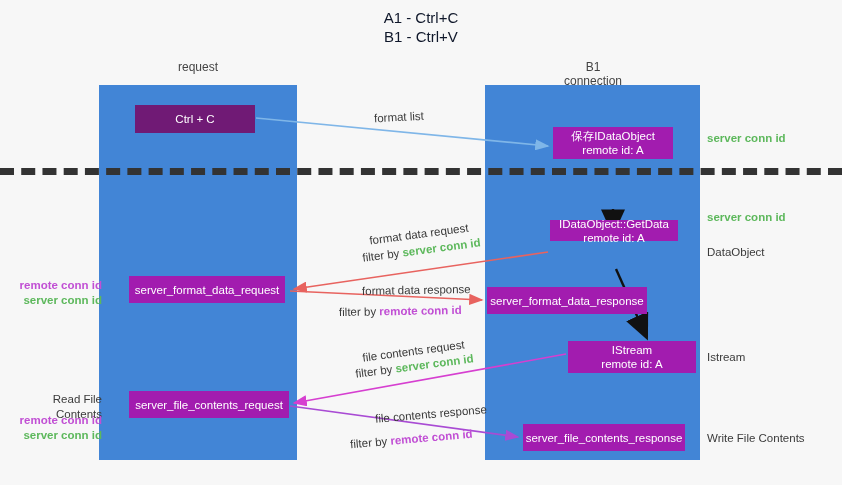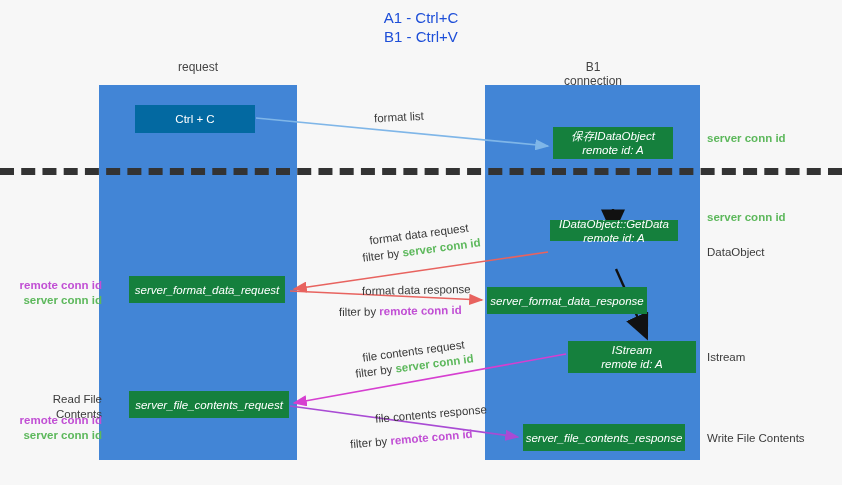--- a/index.html
+++ b/index.html
@@ -13,21 +13,21 @@
 
   
   .layer{position:absolute;left:0;top:0;width:842px;height:485px;}
   #svg-layer{z-index:2;pointer-events:none;}
   #box-layer{z-index:3;}
   #text-layer{z-index:4;}
 
   
   .title{
     position:absolute;top:8px;left:0;width:842px;
-    text-align:center;color:#1d4ed8;font-size:15px;line-height:19px;
+    text-align:center;color:#0f172a;font-size:15px;line-height:19px;
   }
 
   
   .col-head{
     position:absolute;text-align:center;color:#444;
     font-size:12px;line-height:14px;width:160px;
   }
 
   
   .lane{position:absolute;background:#4285d6;z-index:1;}
@@ -39,22 +39,22 @@
     position:absolute;left:0;top:168px;width:842px;height:0;
     border-top:7px dashed #333;z-index:5;
   }
 
   
   .node{
     position:absolute;box-sizing:border-box;
     display:flex;flex-direction:column;align-items:center;justify-content:center;
     color:#ffffff;font-size:11.5px;line-height:14px;text-align:center;
   }
-  .node.green{background:#0369a1;}
-  .node.orange{background:#15803d;font-style:italic;}
+  .node.green{background:#701a75;}
+  .node.orange{background:#a21caf;}
   .node .l2{font-size:11.5px;}
 
   #n-ctrlc{left:135px;top:105px;width:120px;height:28px;}
   #n-idata-save{left:553px;top:127px;width:120px;height:32px;}
   #n-ctrlv{left:553px;top:180px;width:120px;height:28px;}
   #n-getdata{left:550px;top:220px;width:128px;height:21px;}
   #n-fmt-req{left:129px;top:276px;width:156px;height:27px;}
   #n-fmt-res{left:487px;top:287px;width:160px;height:27px;}
   #n-istream{left:568px;top:341px;width:128px;height:32px;}
   #n-file-req{left:129px;top:391px;width:160px;height:27px;}

